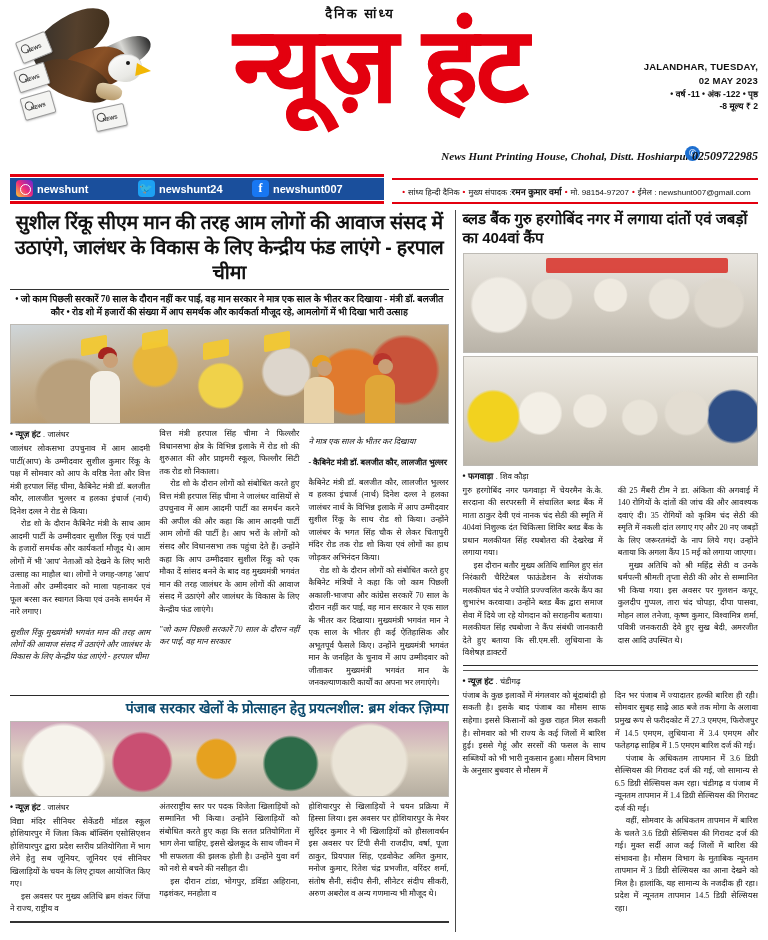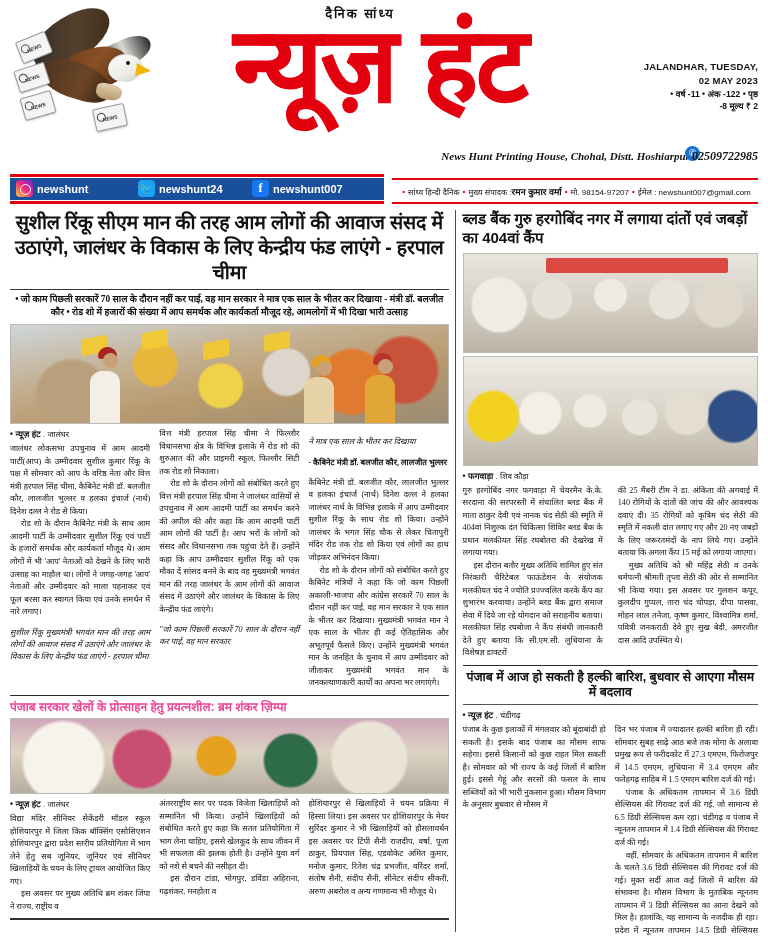--- a/index.html
+++ b/index.html
@@ -182,22 +182,22 @@
     font-family:"Liberation Sans",sans-serif;font-size:8.6px;font-weight:bold;color:#111;margin-bottom:3px;
   }
   .byline .pl{font-weight:normal;font-family:"Liberation Serif",serif;font-size:8px;}
   .byline .b-dot{color:#111;}
   .quote{
     font-family:"Liberation Serif",serif;font-style:italic;font-size:8.1px;line-height:1.5;
     text-align:justify;color:#111;
   }
   .attrib{font-weight:bold;font-style:normal;}
   .hl-sec{
-    font-family:"Liberation Sans",sans-serif;font-weight:bold;font-size:12px;line-height:1.2;
-    color:#ec4899;text-align:left;
+    font-family:"Liberation Sans",sans-serif;font-weight:bold;font-size:14px;line-height:1.2;
+    color:#0c4a6e;text-align:right;
   }
   .hl-right{
     font-family:"Liberation Sans",sans-serif;font-weight:bold;font-size:15px;line-height:1.25;
     color:#111;text-align:left;
   }
   .hl-weather{
     font-family:"Liberation Sans",sans-serif;font-weight:bold;font-size:12.4px;line-height:1.22;
     color:#111;text-align:center;
   }
   .hr-black{border-top:1.4px solid #2b2b2b;margin:5px 0 4px 0;}
@@ -379,21 +379,20 @@
             <div style="width:50%;margin-left:6px;">
               <p class="txt">की 25 मैंबरी टीम ने डा. अंकिता की अगवाई में 140 रोगियों के दांतों की जांच की और आवश्यक दवाएं दी। 35 रोगियों को कृत्रिम चंद सेठी की स्मृति में नकली दांत लगाए गए और 20 नए जबड़ों के लिए जरूरतमंदों के नाप लिये गए। उन्होंने बताया कि अगला कैंप 15 मई को लगाया जाएगा।</p>
               <p class="txt">मुख्य अतिथि को श्री महिंद्र सेठी व उनके धर्मपत्नी श्रीमती तृप्ता सेठी की ओर से सम्मानित भी किया गया। इस अवसर पर गुलशन कपूर, कुलदीप गुप्पल, तारा चंद चोपड़ा, दीपा पासवा, मोहन लाल तनेजा, कृष्ण कुमार, विश्वामित्र शर्मा, पवित्री जनकराठी देवे हुए सुख बेदी, अमरजीत दास आदि उपस्थित थे।</p>
             </div>
           </div>
         </div>
 
         <div class="hr-black"></div>
 
         <div>
-          <div class="hl-weather">पंजाब में आज हो सकती है हल्की बारिश, बुधवार से आएगा मौसम में बदलाव</div>
           <div class="hr-thin"></div>
           <div class="byline">
             <span class="b-dot">•</span>
             <span>न्यूज़ हंट</span>
             <span class="pl">.</span>
             <span class="pl">चंडीगढ़</span>
           </div>
           <div style="display:flex;gap:9px;">
             <div style="width:50%;">
               <p class="txt">पंजाब के कुछ इलाकों में मंगलवार को बूंदाबांदी हो सकती है। इसके बाद पंजाब का मौसम साफ सहेगा। इससे किसानों को कुछ राहत मिल सकती है। सोमवार को भी राज्य के कई जिलों में बारिश हुई। इससे गेहूं और सरसों की फसल के साथ सब्जियों को भी भारी नुकसान हुआ। मौसम विभाग के अनुसार बुधवार से मौसम में</p>

